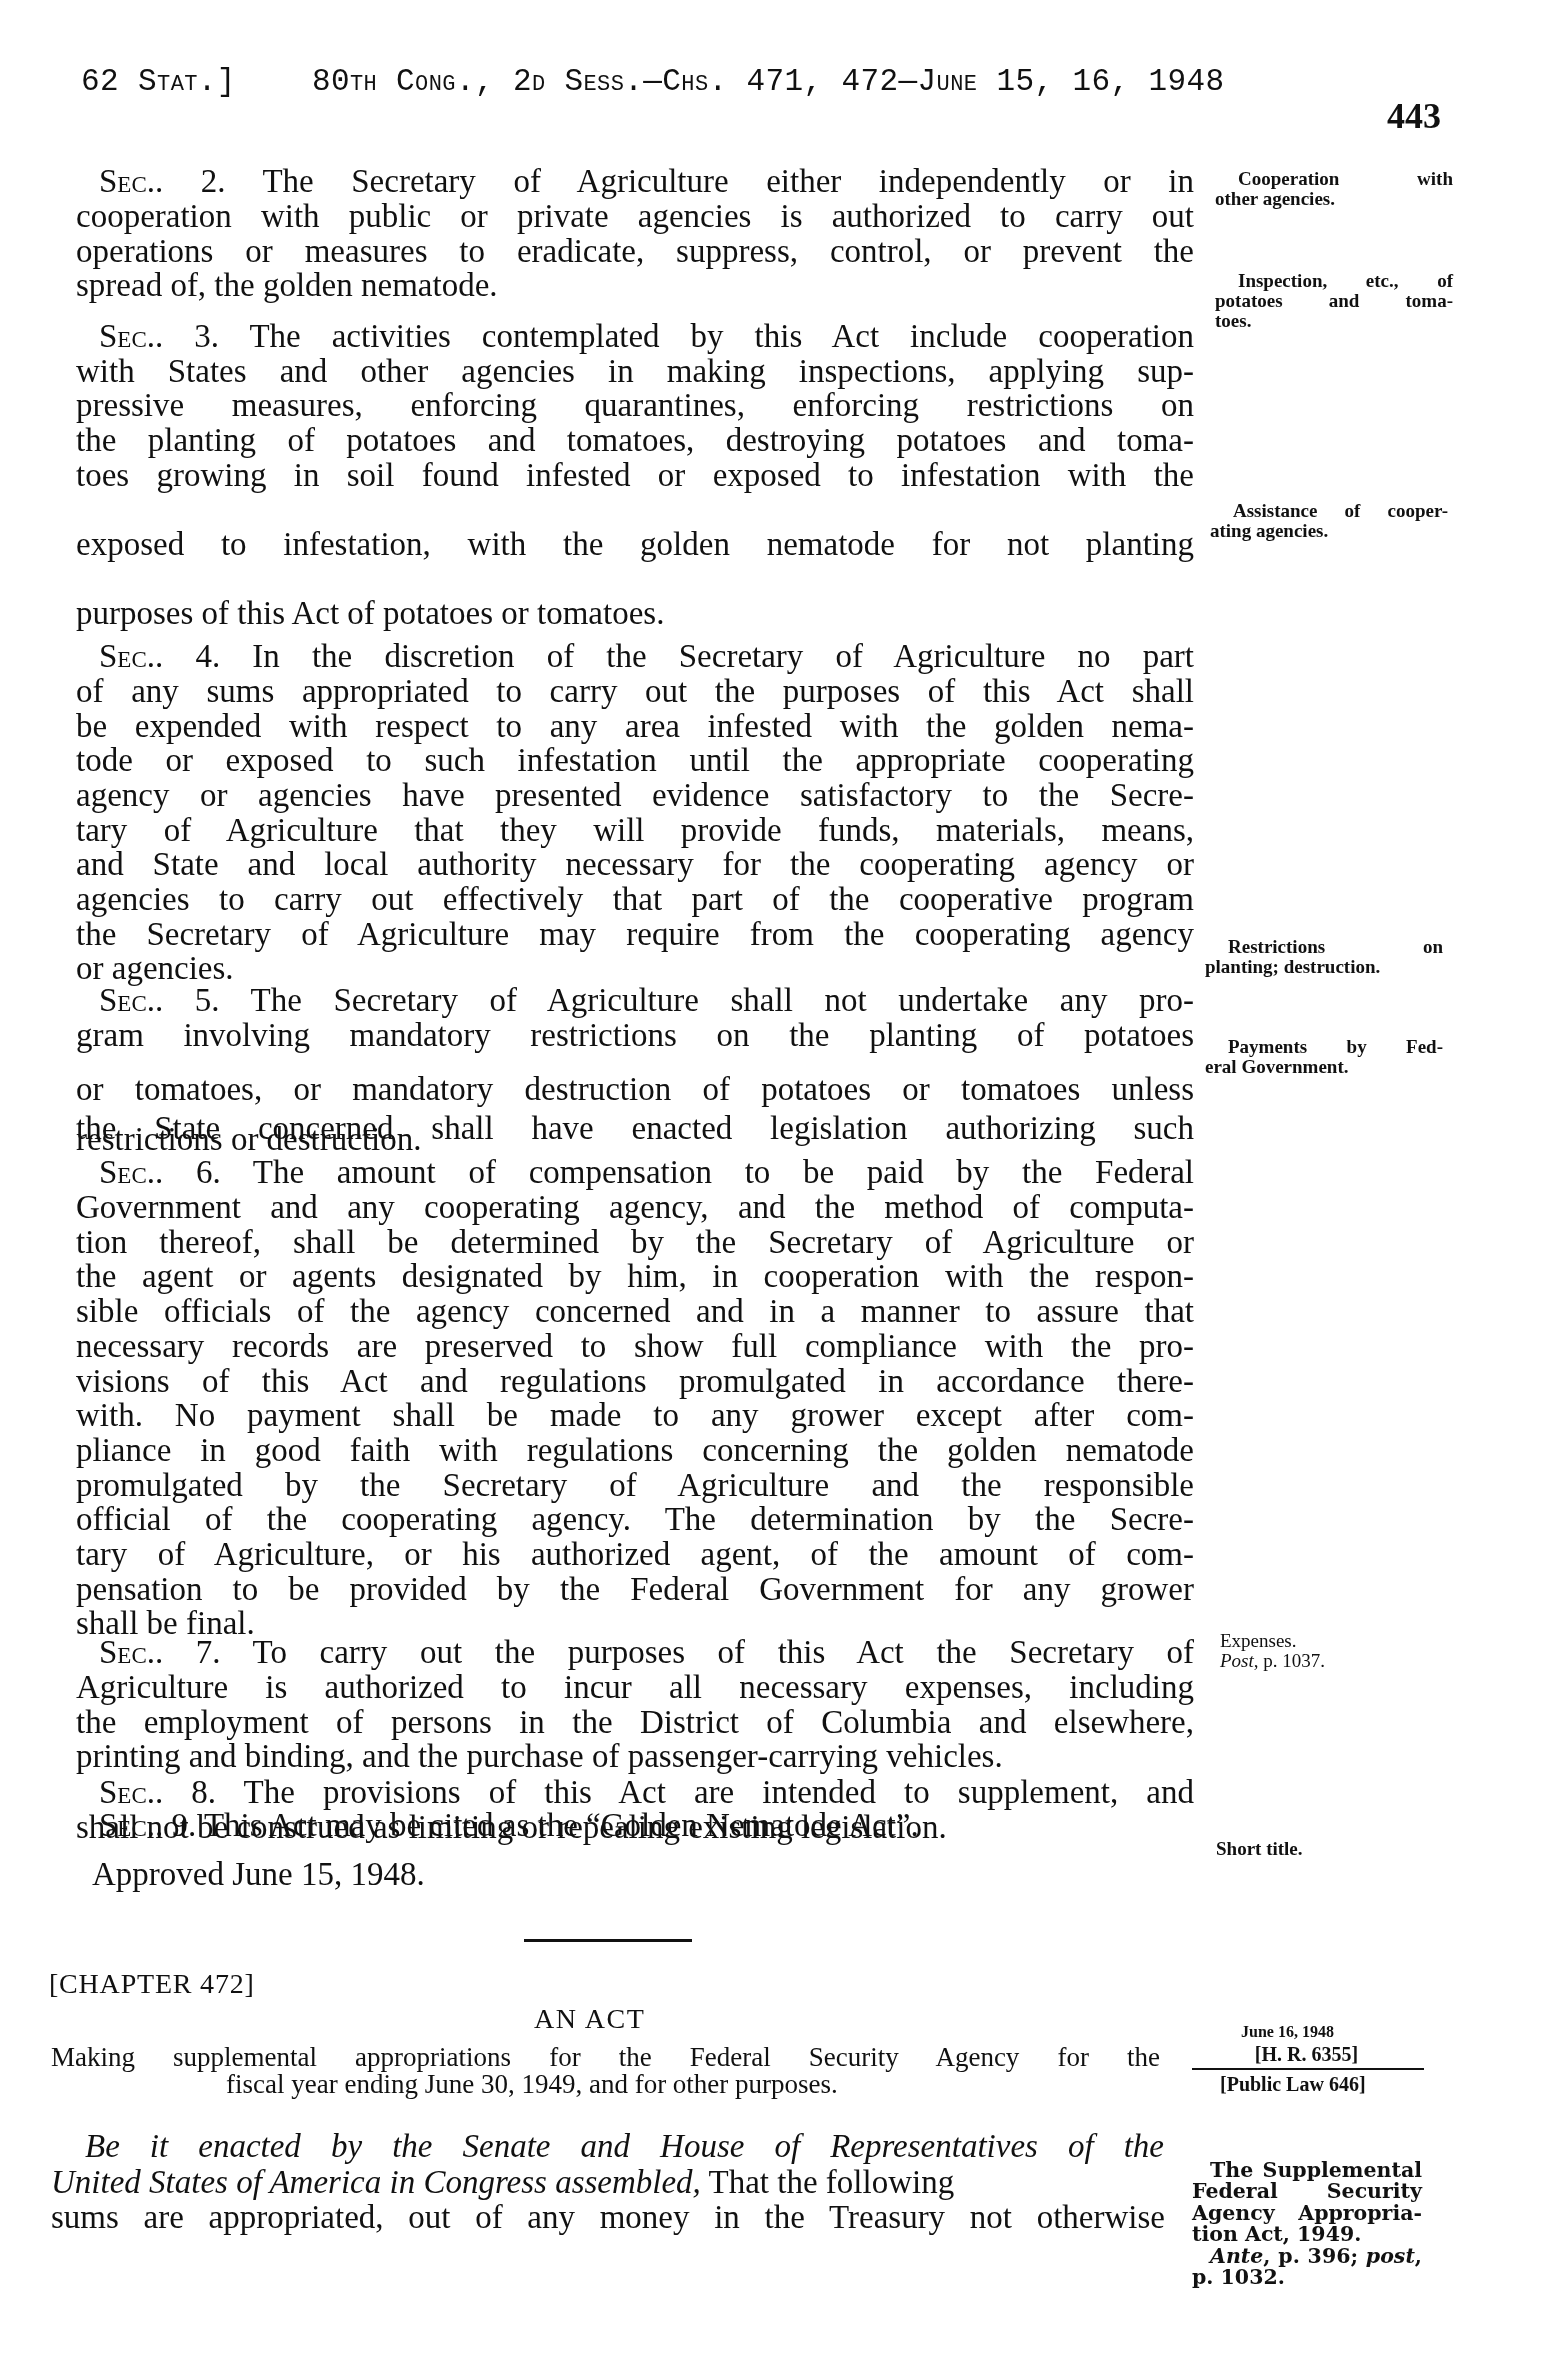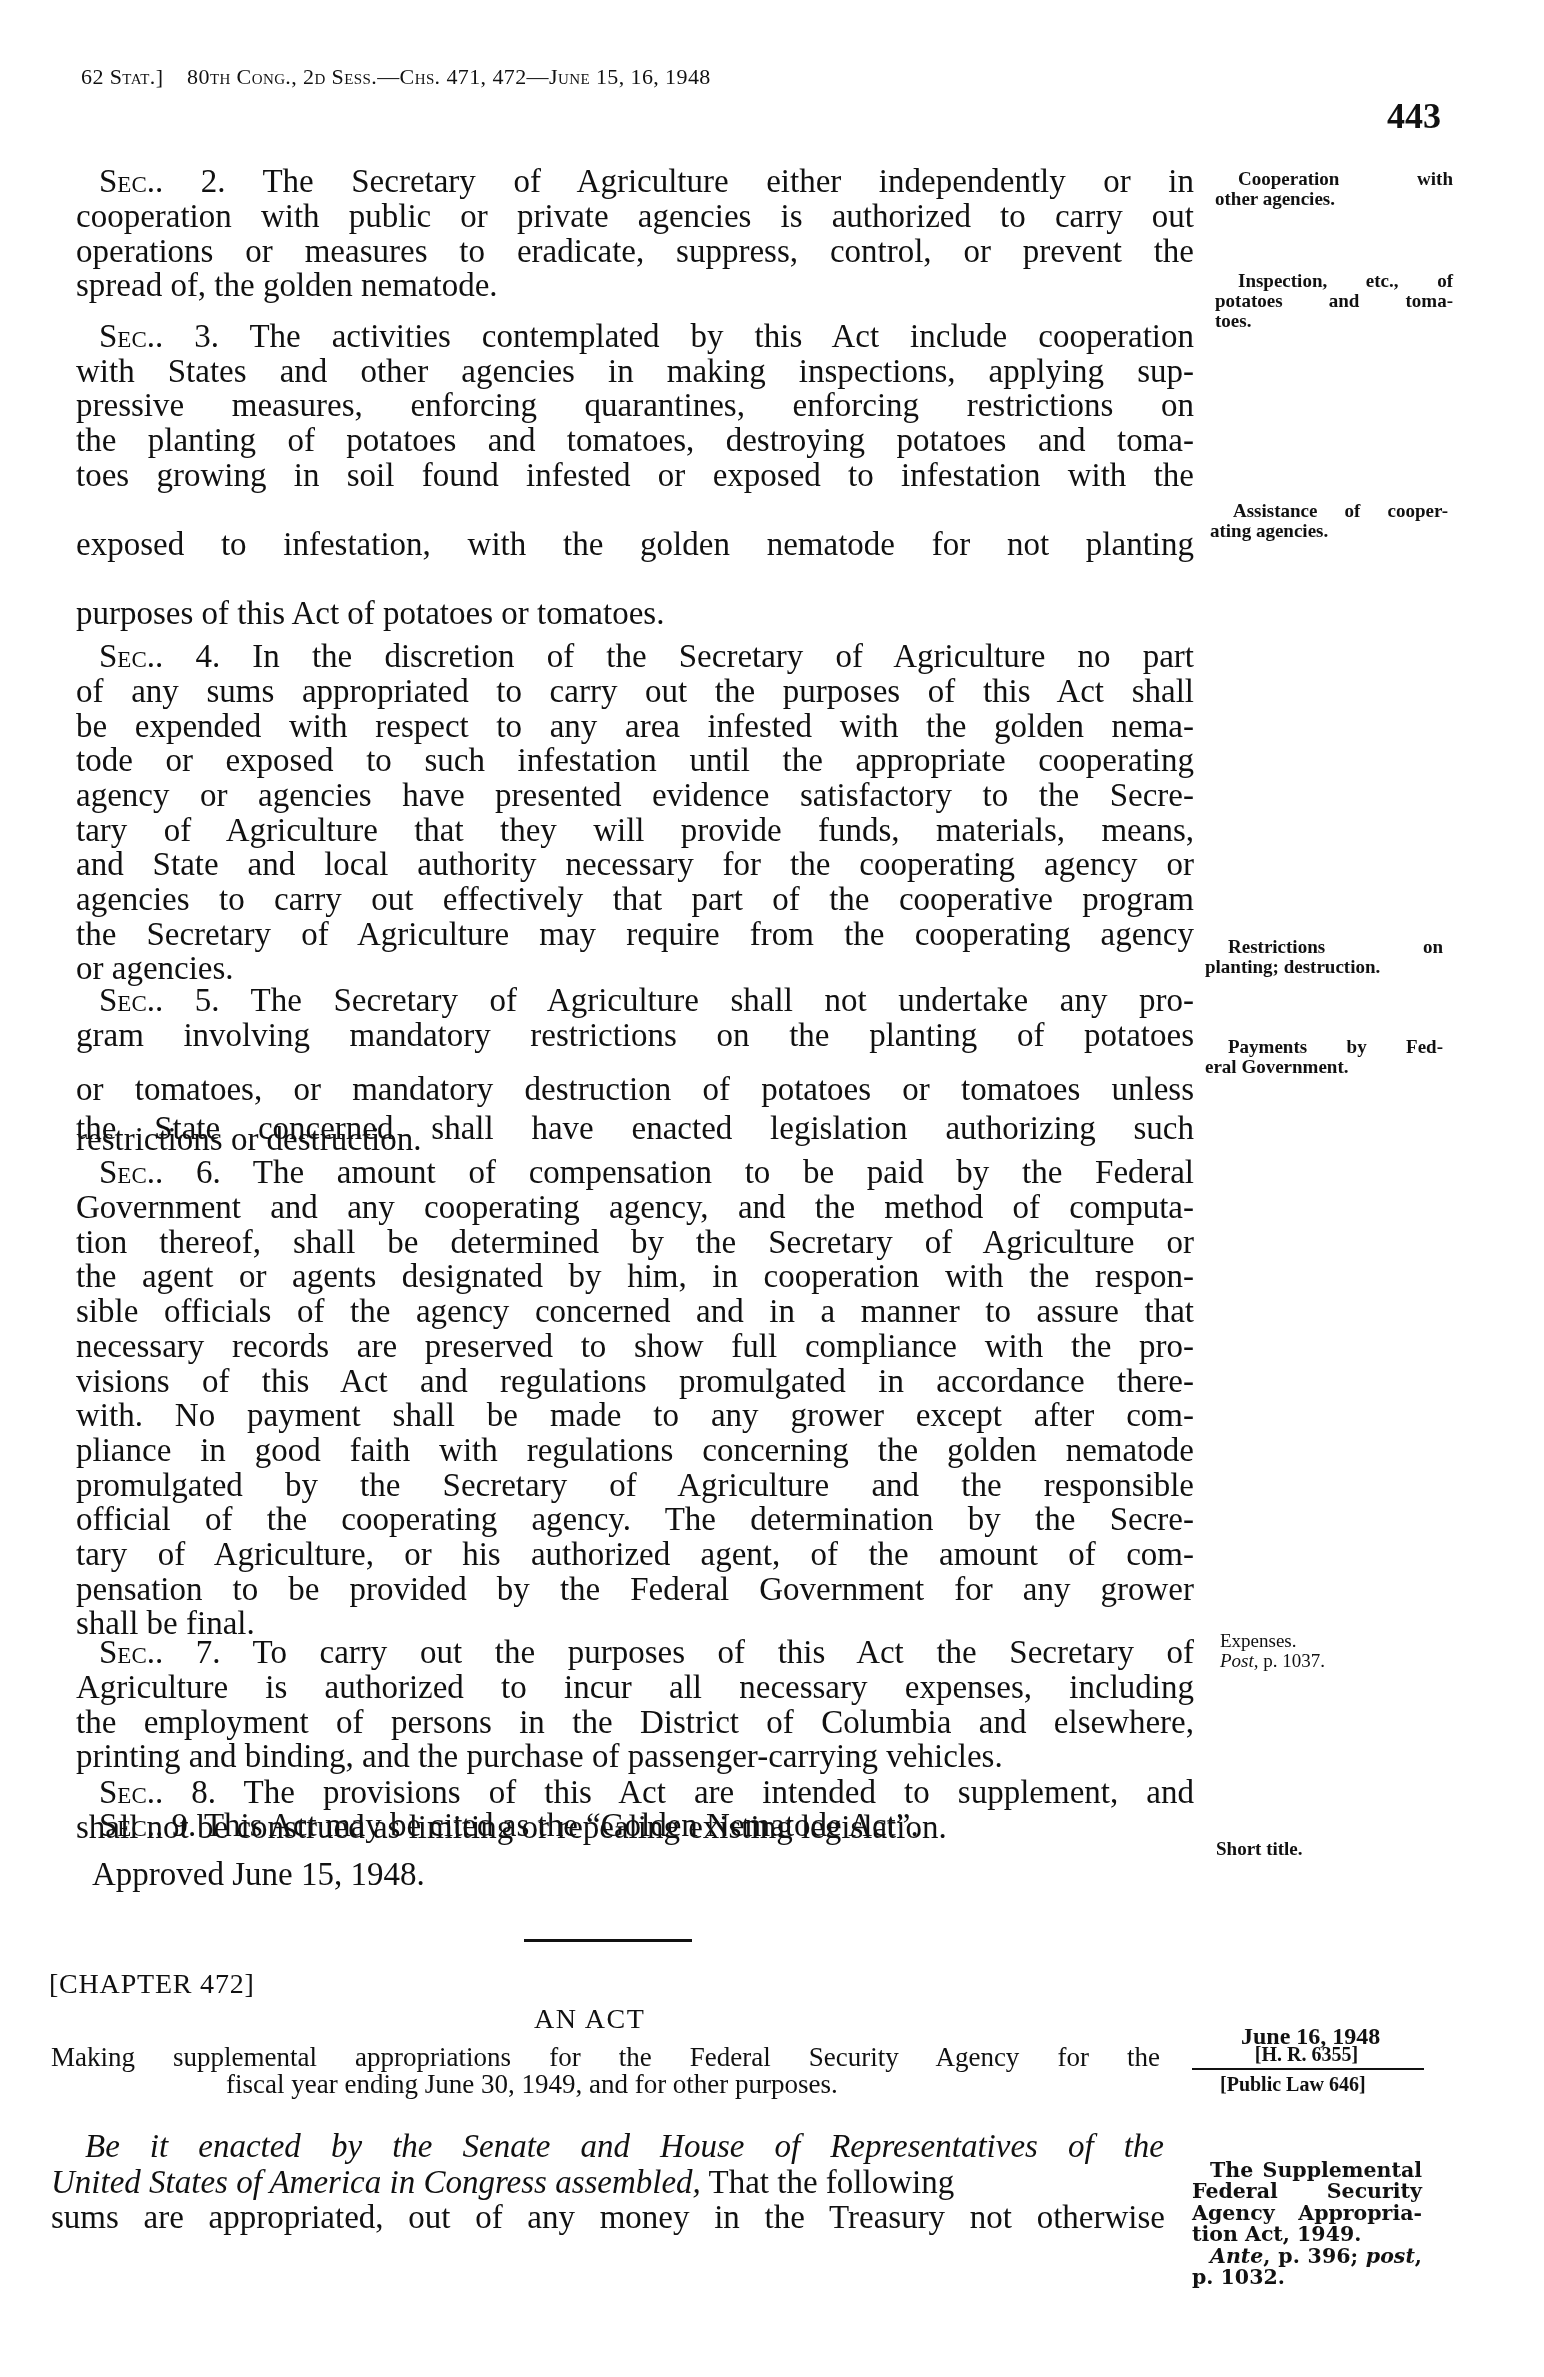--- a/index.html
+++ b/index.html
@@ -1,19 +1,19 @@
 <!DOCTYPE html>
 <html style="font-size:13px"><head>
 <meta charset="utf-8">
 <style>
   html, body { margin:0; padding:0; background:#ffffff; }
   body { width:1545px; height:2377px; position:relative; overflow:hidden;
          font-family:"Liberation Serif","DejaVu Serif",serif; color:#111; }
   .abs { position:absolute; white-space:nowrap; }
-  .hdr { font-size:22px; letter-spacing:0.4px; }
+  .hdr { font-size:31px; letter-spacing:0.4px;font-family:Liberation Mono, monospace; }
   .sc { font-variant:small-caps; }
   .pageno { font-size:36px; font-weight:bold; }
   .body-line { position:absolute; left:0; width:1118px; font-size:33px; line-height:35px;
                text-align:justify; text-align-last:justify; white-space:nowrap; }
   .body-line.last { text-align-last:left; }
   .main { position:absolute; left:76px; top:0; width:1118px; height:1777px; }
   .margin { position:absolute; left:1215px; width:238px; font-size:19px; line-height:20px;
             font-weight:bold; white-space:normal; text-align:justify; }
   .margin .ln { display:block; text-align:justify; text-align-last:justify; white-space:nowrap; }
   .margin .ln.l { text-align-last:left; }
@@ -121,21 +121,21 @@
   <span class="ln l">eral Government.</span>
 </div>
 <div class="margin" style="top:1631px; left:1220px; font-weight:normal;">
   <span class="ln l">Expenses.</span>
   <span class="ln l"><i>Post</i><span>, p. 1037.</span></span>
 </div>
 <div class="margin" style="top:1839px; left:1216px;">
   <span class="ln l">Short title.</span>
 </div>
 
-<div class="abs" style="left:1241px; top:2023px; font-size:24px; font-weight:bold; width:131px; text-align:left;">June 16, 1948</div>
+<div class="abs" style="left:1241px; top:2023px; font-size:16px; font-weight:bold; width:131px; text-align:left;">June 16, 1948</div>
 <div class="abs" style="left:1241px; top:2043px; font-size:20px; font-weight:bold; width:131px; text-align:center;">[H. R. 6355]</div>
 <div class="rule" style="left:1192px; top:2068px; width:232px; height:1.6px;"></div>
 <div class="abs" style="left:1220px; top:2073px; font-size:20px; font-weight:bold;">[Public Law 646]</div>
 
 <div class="margin" style="top:2160px; left:1192px; width:230px; font-size:20.5px; line-height:21.4px; font-family:'DejaVu Serif',serif;">
   <span class="ln ind" style="padding-left:18px;">The Supplemental</span>
   <span class="ln">Federal Security</span>
   <span class="ln">Agency Appropria-</span>
   <span class="ln l">tion Act, 1949.</span>
   <span class="ln ind" style="padding-left:18px;"><i>Ante</i><span>, p. 396; </span><i>post</i><span>,</span></span>

